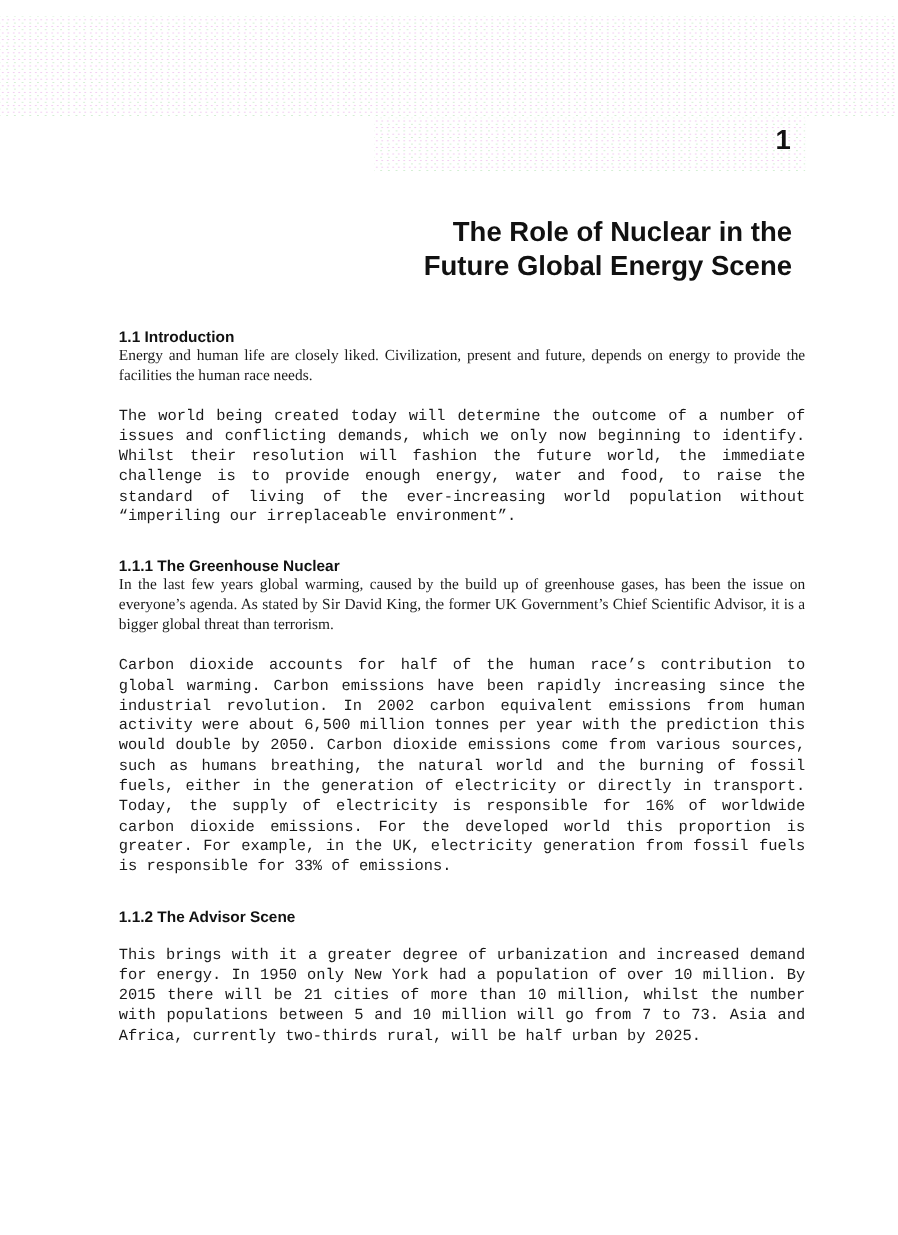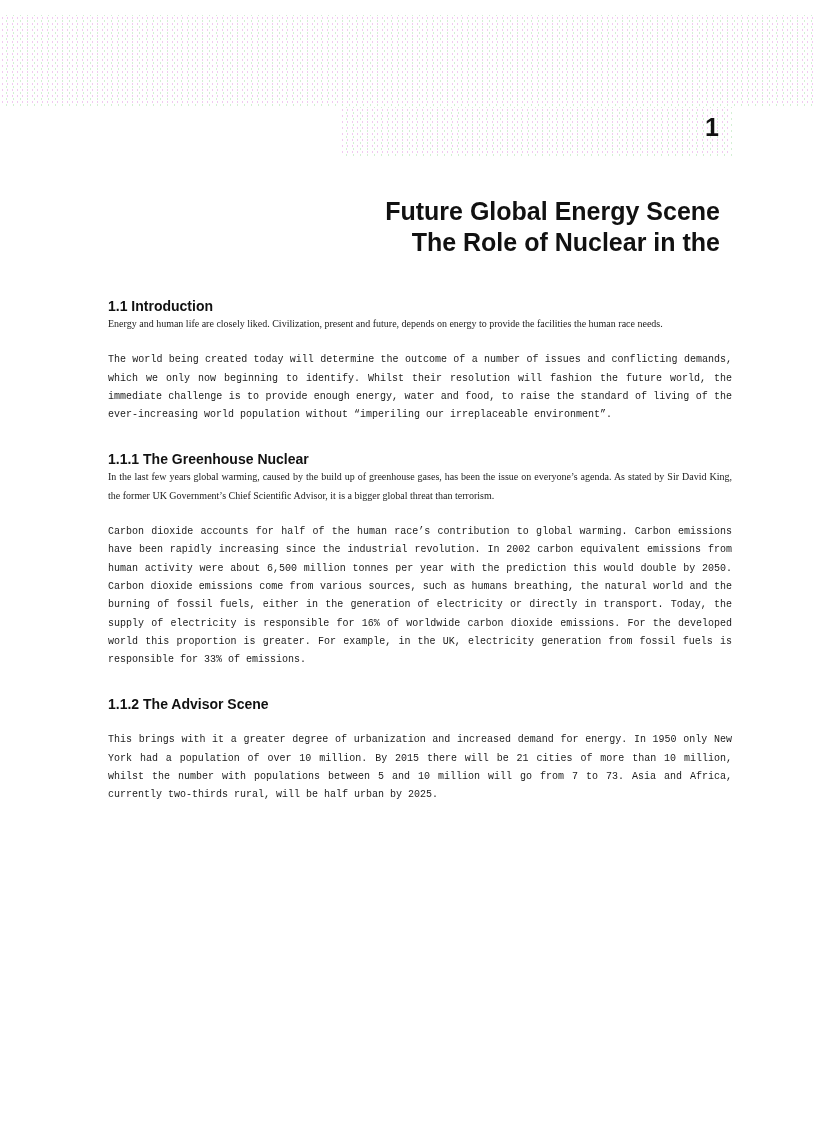--- a/index.html
+++ b/index.html
@@ -61,40 +61,40 @@
     .section-heading {
       font-family: "Liberation Sans", sans-serif;
       font-weight: bold;
       font-size: 14px;
       line-height: 17px;
       margin: 0;
       color: #111;
     }
     .para {
       font-family: "Liberation Serif", serif;
-      font-size: 10px;
+      font-size: 14px;
       line-height: 18.3px;
       text-align: justify;
       margin: 0;
       color: #1a1a1a;
     }
     .gap-para { margin-top: 18px; font-family: Liberation Mono, monospace; }
     .gap-section { margin-top: 27px; }
   </style>
 </head>
 <body>
 
 <div class="halftone halftone-band"></div>
 <div class="halftone halftone-tab"></div>
 
 <div class="chapter-number">1</div>
 
 <h1 class="chapter-title" style="margin:0;">
+  <span>The Role of Nuclear in the</span>
   <span>Future Global Energy Scene</span>
-  <span>The Role of Nuclear in the</span>
 </h1>
 
 <div class="content">
 
   <section>
     <h2 class="section-heading">1.1 Introduction</h2>
     <p class="para">Energy and human life are closely liked. Civilization, present and future, depends on energy to provide the facilities the human race needs.</p>
     <p class="para gap-para">The world being created today will determine the outcome of a number of issues and conflicting demands, which we only now beginning to identify. Whilst their resolution will fashion the future world, the immediate challenge is to provide enough energy, water and food, to raise the standard of living of the ever-increasing world population without “imperiling our irreplaceable environment”.</p>
   </section>
 

